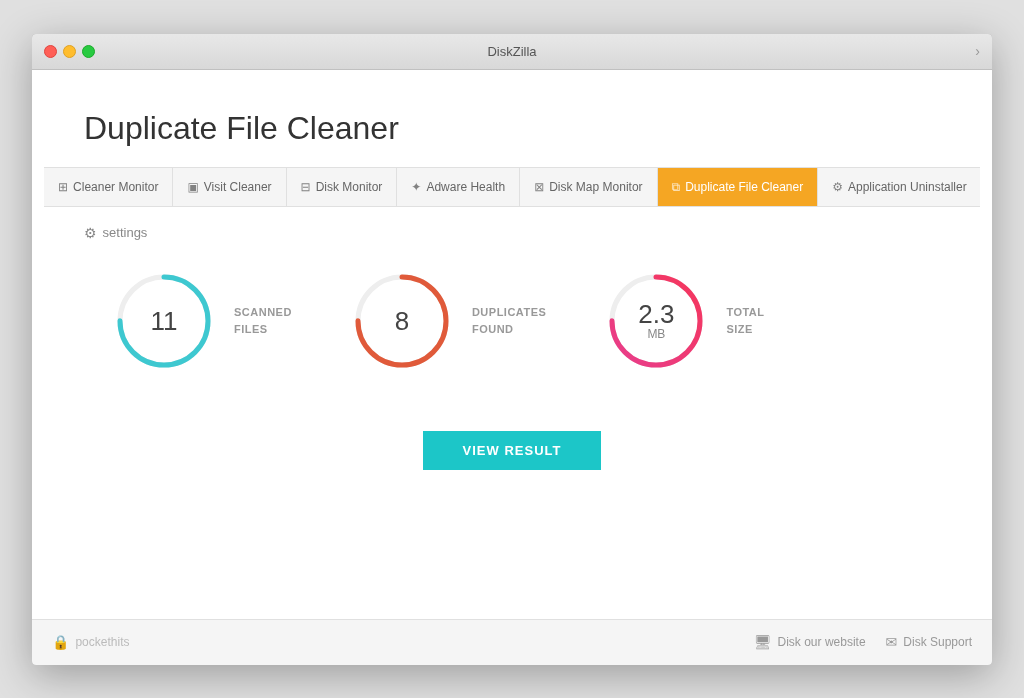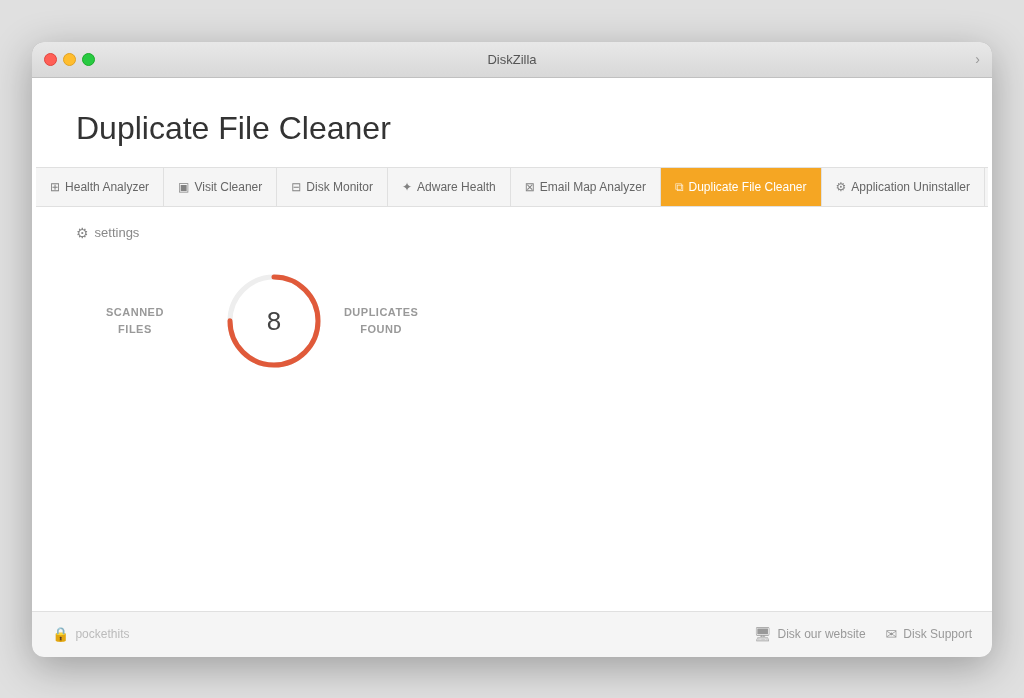--- a/index.html
+++ b/index.html
@@ -9,21 +9,21 @@
       font-family: -apple-system, BlinkMacSystemFont, 'Helvetica Neue', Arial, sans-serif;
       display: flex;
       align-items: center;
       justify-content: center;
       min-height: 100vh;
     }
 
     .window {
       width: 960px;
       background: #a3a3a3;
-      border-radius: 12px;
+      border-radius: 4px;
       box-shadow: 0 10px 40px rgba(0,0,0,0.3);
       overflow: hidden;
     }
 
     
     .title-bar {
       background: linear-gradient(to bottom, #e8e8e8, #d8d8d8);
       height: 36px;
       display: flex;
       align-items: center;
@@ -60,21 +60,21 @@
       position: absolute;
       right: 12px;
       color: #999;
       font-size: 14px;
     }
 
     
     .main-content {
       background: #fff;
       margin: 0;
-      padding: 4px;
+      padding: 12px;
     }
 
     
     .page-header {
       padding: 28px 40px 20px 40px;
       background: #fff;
     }
 
     .page-title {
       font-size: 32px;
@@ -185,21 +185,20 @@
       display: block;
     }
 
     .stat-label {
       font-size: 11px;
       color: #999;
       font-weight: 600;
       letter-spacing: 0.5px;
       line-height: 1.5;
       text-transform: uppercase;
-      text-align: center;
     }
 
     
     .view-result-btn {
       display: block;
       margin: 0 auto;
       padding: 12px 40px;
       background: #1cc6c8;
       color: #fff;
       border: none;
@@ -273,37 +272,37 @@
   <div class="main-content">
 
     <div class="page-header">
       <h1 class="page-title">Duplicate File Cleaner</h1>
     </div>
 
     <div class="tabs-bar">
 
     <div class="tab-item">
           <span class="tab-icon">⊞</span>
-          <span>Health Analyzer</span>
+          <span>Cleaner Monitor</span>
         </div>
         <div class="tab-item">
           <span class="tab-icon">▣</span>
           <span>Visit Cleaner</span>
         </div>
         <div class="tab-item">
           <span class="tab-icon">⊟</span>
           <span>Disk Monitor</span>
         </div>
         <div class="tab-item">
           <span class="tab-icon">✦</span>
           <span>Adware Health</span>
         </div>
         <div class="tab-item">
           <span class="tab-icon">⊠</span>
-          <span>Email Map Analyzer</span>
+          <span>Disk Map Monitor</span>
         </div>
         <div class="tab-item active">
           <span class="tab-icon">⧉</span>
           <span>Duplicate File Cleaner</span>
         </div>
         <div class="tab-item">
           <span class="tab-icon">⚙</span>
           <span>Application Uninstaller</span>
         </div>
       </div>
@@ -311,31 +310,51 @@
     <div class="content-area">
 
       <div class="settings-row">
         <span class="gear-icon">⚙</span>
         <span>settings</span>
       </div>
 
       <div class="stats-row">
 
       <div class="stat-item">
+            <div class="circle-container"><svg width="100" height="100" viewBox="0 0 100 100">
+                <circle cx="50" cy="50" r="44" fill="none" stroke="#eee" stroke-width="5"></circle>
+                <circle cx="50" cy="50" r="44" fill="none" stroke="#3ec8d0" stroke-width="5" stroke-dasharray="276.46015351590177" stroke-dashoffset="69.11503837897544" stroke-linecap="round"></circle>
+              </svg><div class="circle-value"><span class="circle-number">11</span></div></div>
             <div class="stat-label">SCANNED<br>FILES</div>
           </div>
           <div class="stat-item">
             <div class="circle-container"><svg width="100" height="100" viewBox="0 0 100 100">
                 <circle cx="50" cy="50" r="44" fill="none" stroke="#eee" stroke-width="5"></circle>
                 <circle cx="50" cy="50" r="44" fill="none" stroke="#e05a3a" stroke-width="5" stroke-dasharray="276.46015351590177" stroke-dashoffset="69.11503837897544" stroke-linecap="round"></circle>
               </svg><div class="circle-value"><span class="circle-number">8</span></div></div>
             <div class="stat-label">DUPLICATES<br>FOUND</div>
           </div>
-        </div>
-
+          <div class="stat-item">
+            <div class="circle-container"><svg width="100" height="100" viewBox="0 0 100 100">
+                <defs>
+                  <linearGradient id="grad-total-size" x1="0%" y1="0%" x2="100%" y2="100%">
+                    <stop offset="0%" stop-color="#e83e8c"></stop>
+                    <stop offset="100%" stop-color="#f5365c"></stop>
+                  </linearGradient>
+                </defs>
+                <circle cx="50" cy="50" r="44" fill="none" stroke="#eee" stroke-width="5"></circle>
+                <circle cx="50" cy="50" r="44" fill="none" stroke="url(#grad-total-size)" stroke-width="5" stroke-dasharray="276.46015351590177" stroke-dashoffset="69.11503837897544" stroke-linecap="round"></circle>
+              </svg><div class="circle-value"><span class="circle-number">2.3</span><span class="circle-unit">MB</span></div></div>
+            <div class="stat-label">TOTAL<br>SIZE</div>
+          </div>
+        </div>
+
+      <div class="btn-row">
+        <button class="view-result-btn">VIEW RESULT</button>
+      </div>
     </div>
   </div>
 
   <div class="footer">
     <div class="footer-logo">
       <span style="font-size:14px;">🔒</span>
       <span>pockethits</span>
     </div>
     <div class="footer-links">
       <a class="footer-link">

